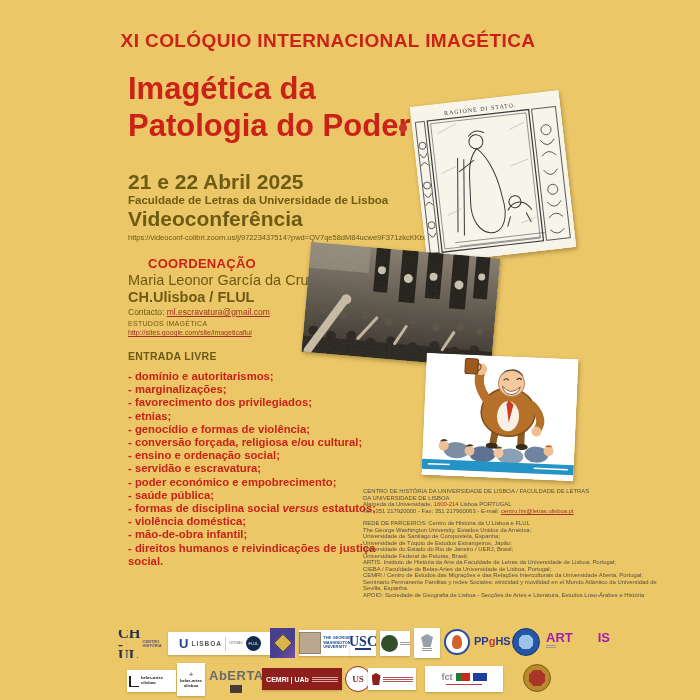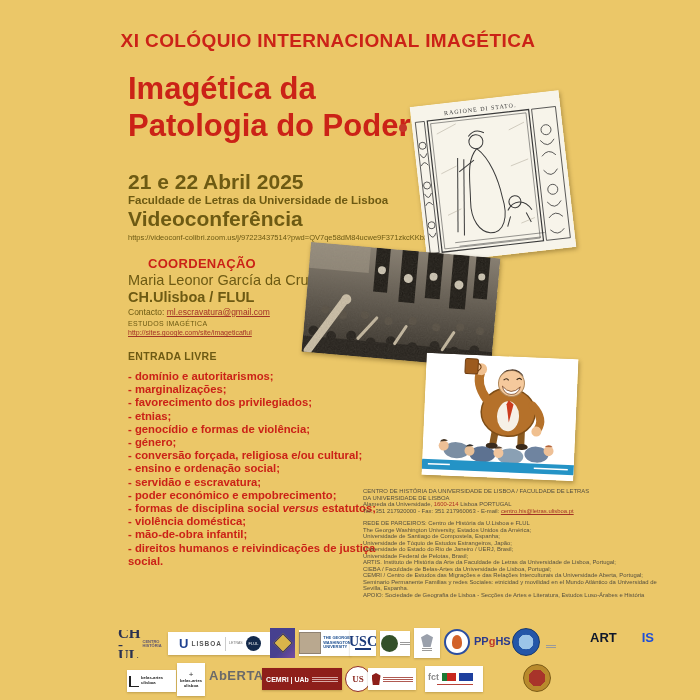--- a/index.html
+++ b/index.html
@@ -71,42 +71,42 @@
   #lg-crest .sh{width:12px;height:13px;background:#9aa0ab;clip-path:polygon(50% 0,100% 25%,80% 100%,20% 100%,0 25%);}
   #lg-uerj{left:444px;top:629px;width:26px;height:26px;border-radius:50%;background:#fff;
            border:2px solid #2b4ea0;box-sizing:border-box;}
   #lg-uerj .f{width:10px;height:14px;background:#d2622a;border-radius:50% 50% 40% 40%;}
   #lg-ppghs{left:474px;top:635px;font-size:11px;font-weight:bold;}
   #lg-ppghs .n{color:#2b3a8c;} #lg-ppghs .g{color:#c03a2a;}
   #lg-au{left:512px;top:628px;width:28px;height:28px;border-radius:50%;
          background:radial-gradient(circle,#9cc4e8 0 40%,#2456a8 41%);border:1px solid #16386e;box-sizing:border-box;}
   #lg-artis{left:546px;top:632px;flex-direction:column;align-items:flex-start;}
   #lg-artis .t{font-size:13px;font-weight:bold;line-height:12px;}
-  #lg-artis .a{color:#0f172a;margin-left:44px;} #lg-artis .i{color:#1d4ed8;padding-left:25px;}
+  #lg-artis .a{color:#a21caf;} #lg-artis .i{color:#a21caf;padding-left:25px;}
 
   #lg-belas1{left:127px;top:670px;width:45px;height:22px;gap:2px;padding:0 2px;}
   .belas-mark{width:8px;height:10px;border-left:2px solid #222;border-bottom:1px solid #222;flex:none;}
   .belas-txt{font-size:4.2px;line-height:4.8px;color:#222;font-weight:bold;}
   #lg-belas2{left:177px;top:663px;width:28px;height:33px;flex-direction:column;}
   #lg-belas2 .plus{font-size:8px;color:#333;line-height:8px;}
   #lg-belas2 .belas-txt{text-align:center;}
-  #lg-aberta{left:209px;top:668px;gap:2px;}
+  #lg-aberta{left:209px;top:668px;gap:2px;flex-direction:column;}
   #lg-aberta .t{font-size:13px;color:#6a6a6a;font-weight:bold;letter-spacing:.5px;}
   #lg-aberta .blk{width:12px;height:8px;background:#4a3b3b;}
   #lg-cemri{left:262px;top:668px;width:80px;height:22px;background:#8e1f1a;color:#fff;gap:3px;
             box-shadow:0 1px 2px rgba(60,40,0,.25);}
   #lg-cemri .t{font-size:7px;font-weight:bold;}
   #lg-cemri .tinybars i{background:#d9a9a5;width:26px;}
   #lg-us{left:345px;top:666px;width:26px;height:26px;border-radius:50%;background:#fff;
          border:1px solid #8e2b23;box-sizing:border-box;color:#8e2b23;
          font-family:"Liberation Serif",serif;font-weight:bold;font-size:9px;}
   #lg-sem{left:368px;top:668px;width:48px;height:22px;gap:2px;}
   #lg-sem .crest{width:9px;height:12px;background:#8e1f1a;clip-path:polygon(50% 0,100% 20%,85% 100%,15% 100%,0 20%);}
   #lg-sem .tinybars i{background:#b05a52;width:30px;}
-  #lg-fct{left:425px;top:666px;width:58px;height:26px;flex-direction:column;align-items:flex-end;padding:1px 10px;box-sizing:border-box;}
+  #lg-fct{left:425px;top:666px;width:78px;height:26px;flex-direction:column;align-items:center;padding:1px 10px;box-sizing:border-box;}
   #lg-fct .row{display:flex;align-items:center;gap:3px;}
   #lg-fct .t{font-size:9px;font-weight:bold;color:#8a8a8a;}
   .flag-pt{width:14px;height:8px;background:linear-gradient(90deg,#1e7a34 0 35%,#c8281e 35%);}
   .flag-eu{width:14px;height:8px;background:#1e3f9e;position:relative;}
   #lg-fct .cap{font-size:3px;color:#b03026;line-height:3.4px;margin-top:1px;}
   #lg-sgl{left:523px;top:664px;width:28px;height:28px;border-radius:50%;
           background:radial-gradient(circle,#a8342a 0 45%,#b98a2c 46%);border:1px solid #7a5a16;box-sizing:border-box;}
 </style>
 </head>
 <body>
@@ -136,25 +136,25 @@
   <a class="abs" id="studies-url">http://sites.google.com/site/imageticaflul</a>
 
   <div class="abs olive" id="entry">ENTRADA LIVRE</div>
 
   <div class="abs" id="topics">
       <div>- domínio e autoritarismos;</div>
       <div>- marginalizações;</div>
       <div>- favorecimento dos privilegiados;</div>
       <div>- etnias;</div>
       <div>- genocídio e formas de violência;</div>
-      <div>- género;</div>
       <div>- conversão forçada, religiosa e/ou cultural;</div>
       <div>- ensino e ordenação social;</div>
       <div>- servidão e escravatura;</div>
       <div>- poder económico e empobrecimento;</div>
+      <div>- saúde pública;</div>
       <div>- formas de disciplina social <i>versus</i> estatutos;</div>
       <div>- violência doméstica;</div>
       <div>- mão-de-obra infantil;</div>
       <div>- direitos humanos e reivindicações de justiça social.</div>
     </div>
 
   <div class="abs" id="red-dot"></div>
 
   <svg class="abs card" id="engraving" viewBox="0 0 150 158">
     <rect width="150" height="158" fill="#f7f4ea"></rect>

